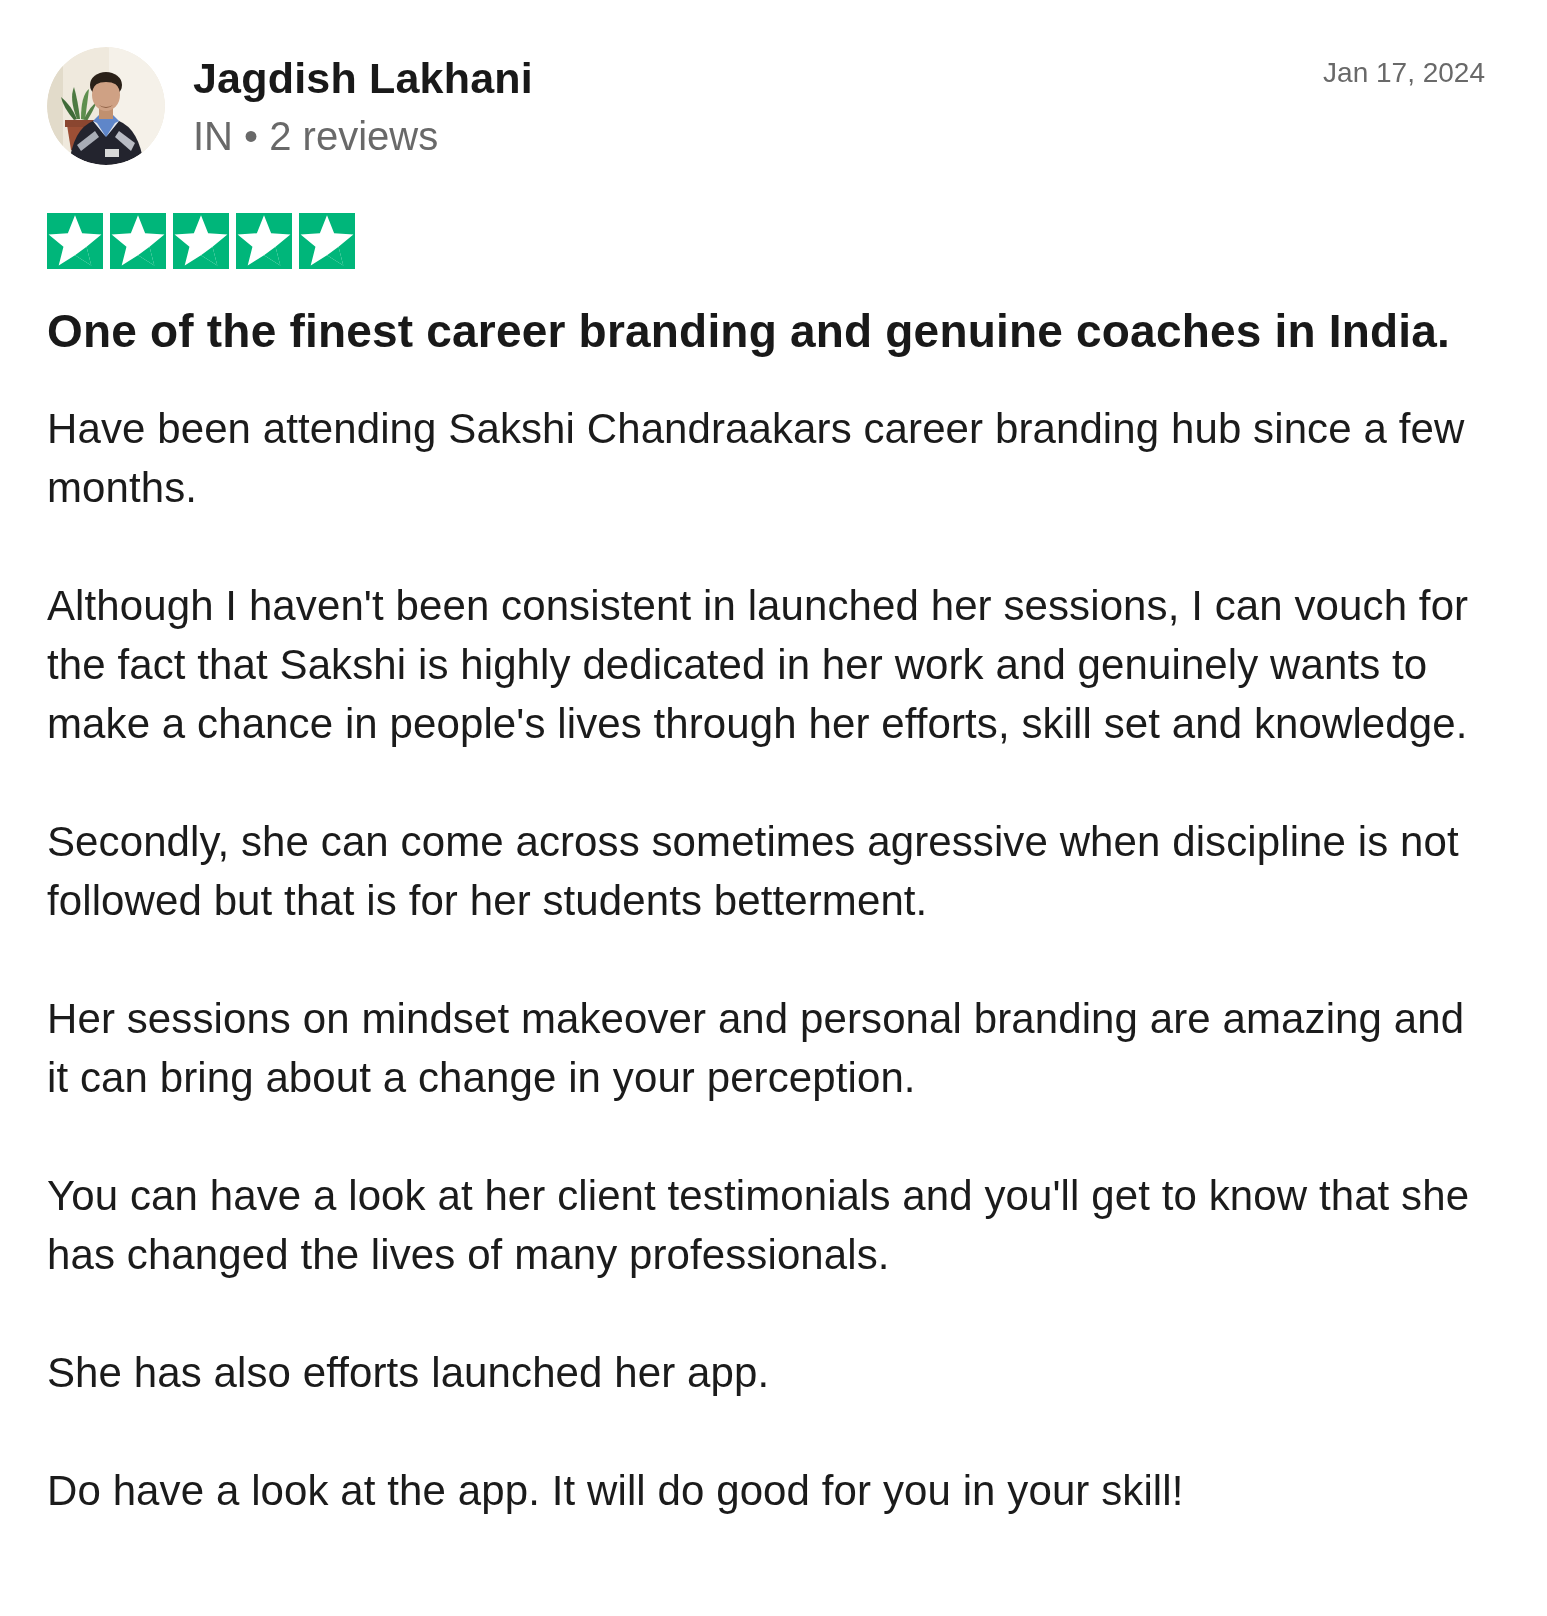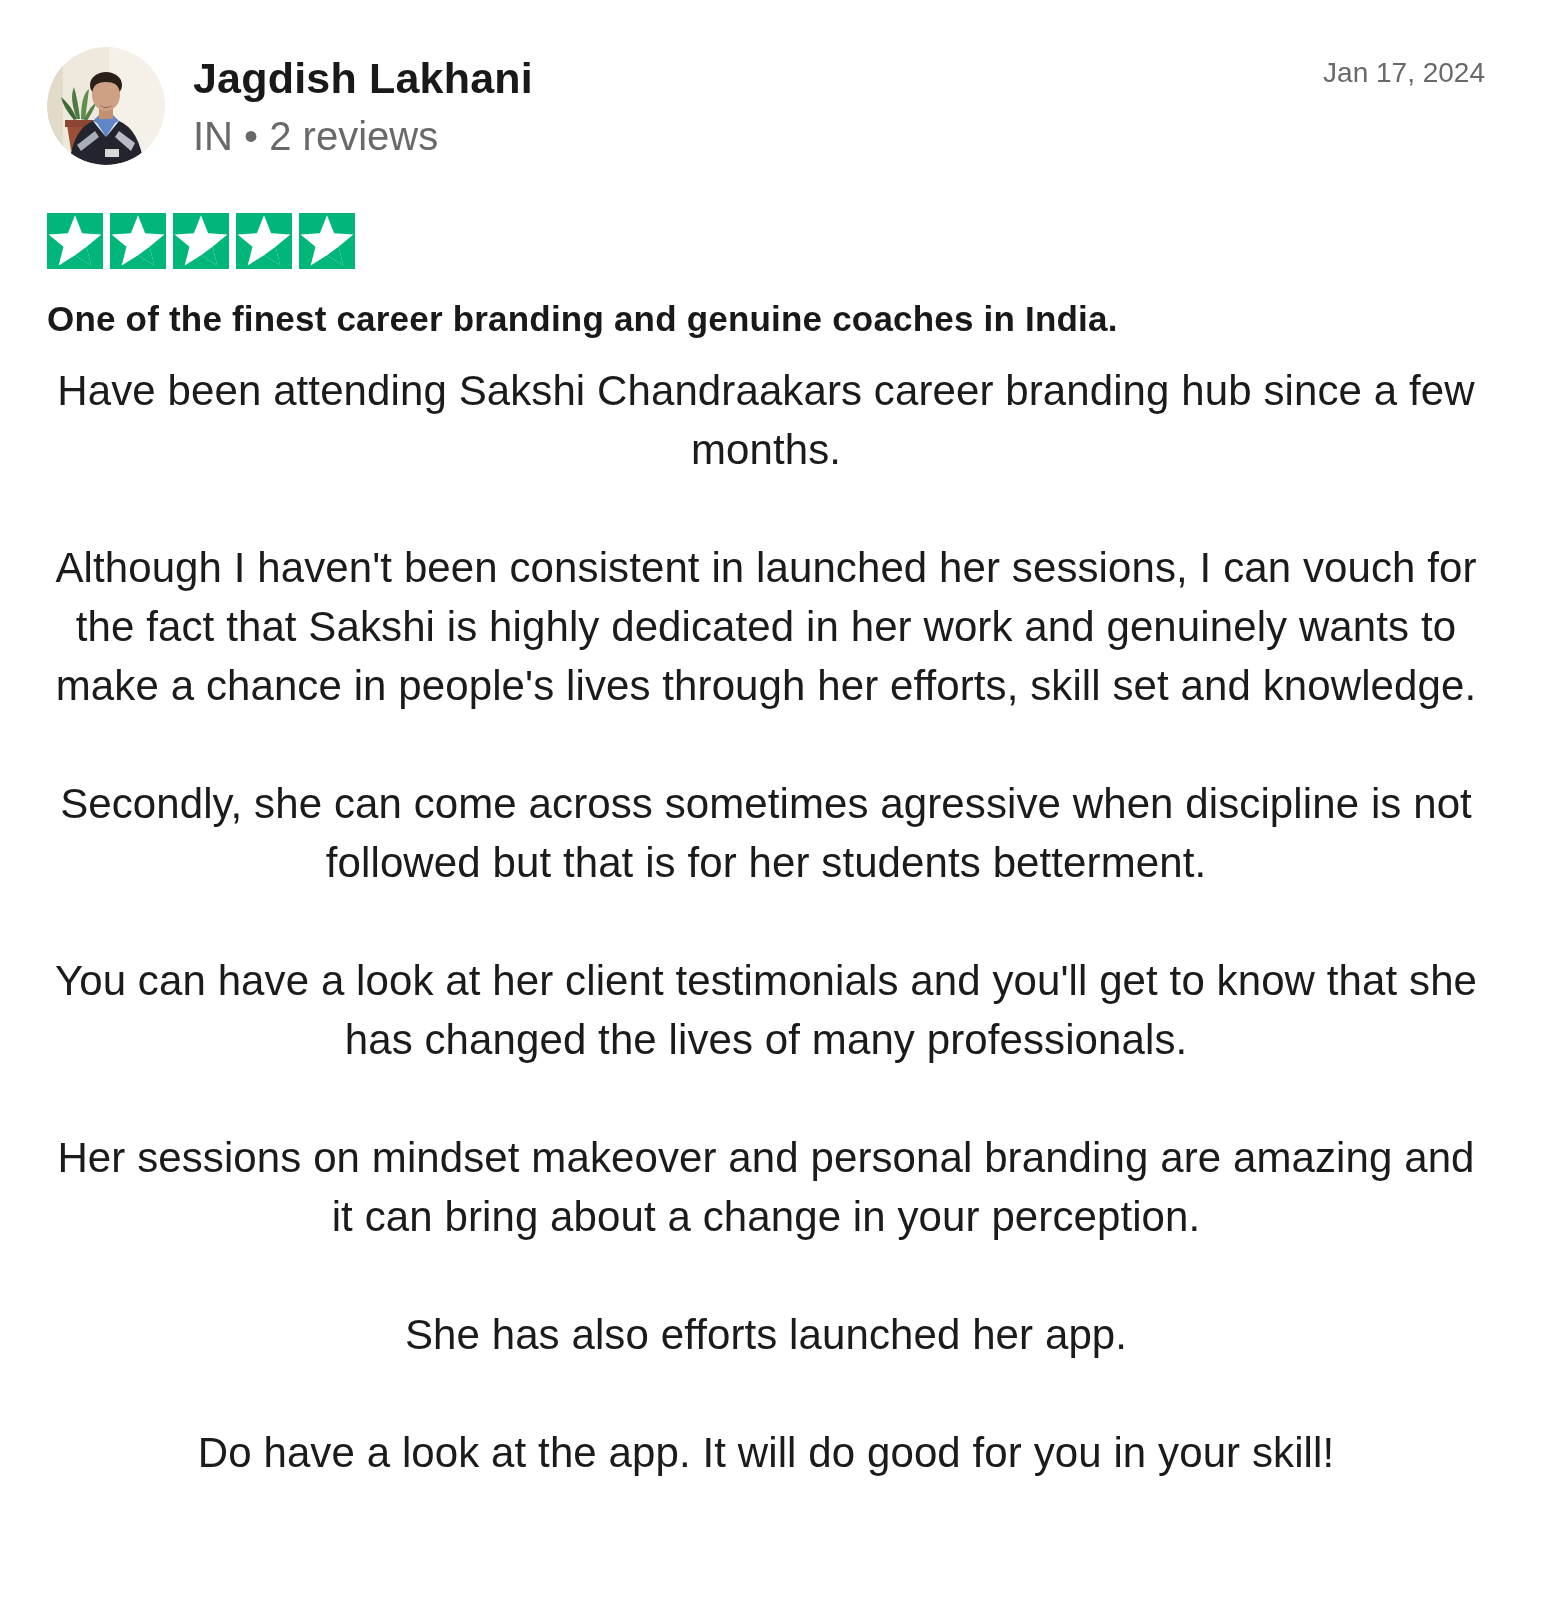--- a/index.html
+++ b/index.html
@@ -62,31 +62,30 @@
     gap: 7px;
   }
   .star-cell {
     width: 56px;
     height: 56px;
     display: block;
   }
   .star-cell svg { display: block; }
   
   .review-title {
-    margin-top: 26px;
-    font-size: 35px;
+    margin-top: 38px;
+    font-size: 46px;
     font-weight: bold;
     color: #191919;
     line-height: 48px;
     letter-spacing: 0.2px;
     cursor: pointer;
   }
   .review-body {
-    margin-top: 18px;
-    text-align: center;
+    margin-top: 44px;
   }
   .review-body p {
     margin: 0 0 59px 0;
     font-size: 42px;
     line-height: 59px;
     color: #1b1b1b;
     letter-spacing: 0.1px;
   }
   .review-body p:last-child { margin-bottom: 0; }
 </style>
@@ -181,19 +180,19 @@
         </svg>
       </span>
     </div>
 
   <div class="review-title">One of the finest career branding and genuine coaches in India.</div>
 
   <div class="review-body">
     <p>Have been attending Sakshi Chandraakars career branding hub since a few months.</p>
     <p>Although I haven't been consistent in launched her sessions, I can vouch for the fact that Sakshi is highly dedicated in her work and genuinely wants to make a chance in people's lives through her efforts, skill set and knowledge.</p>
     <p>Secondly, she can come across sometimes agressive when discipline is not followed but that is for her students betterment.</p>
+    <p>Her sessions on mindset makeover and personal branding are amazing and it can bring about a change in your perception.</p>
     <p>You can have a look at her client testimonials and you'll get to know that she has changed the lives of many professionals.</p>
-    <p>Her sessions on mindset makeover and personal branding are amazing and it can bring about a change in your perception.</p>
     <p>She has also efforts launched her app.</p>
     <p>Do have a look at the app. It will do good for you in your skill!</p>
   </div>
 
 </div>
 
 </body></html>

